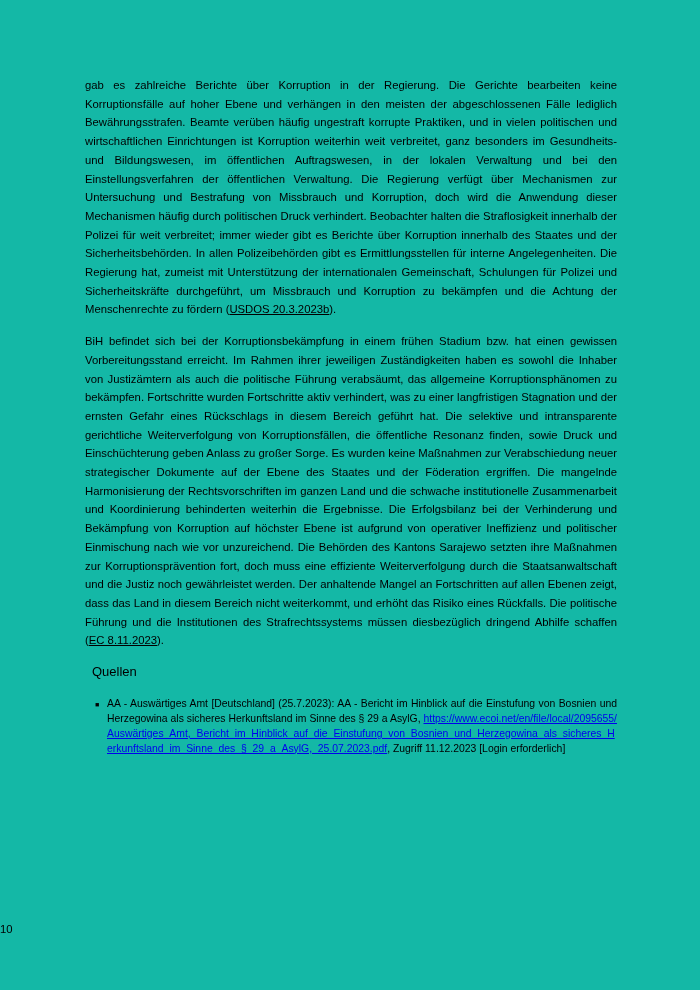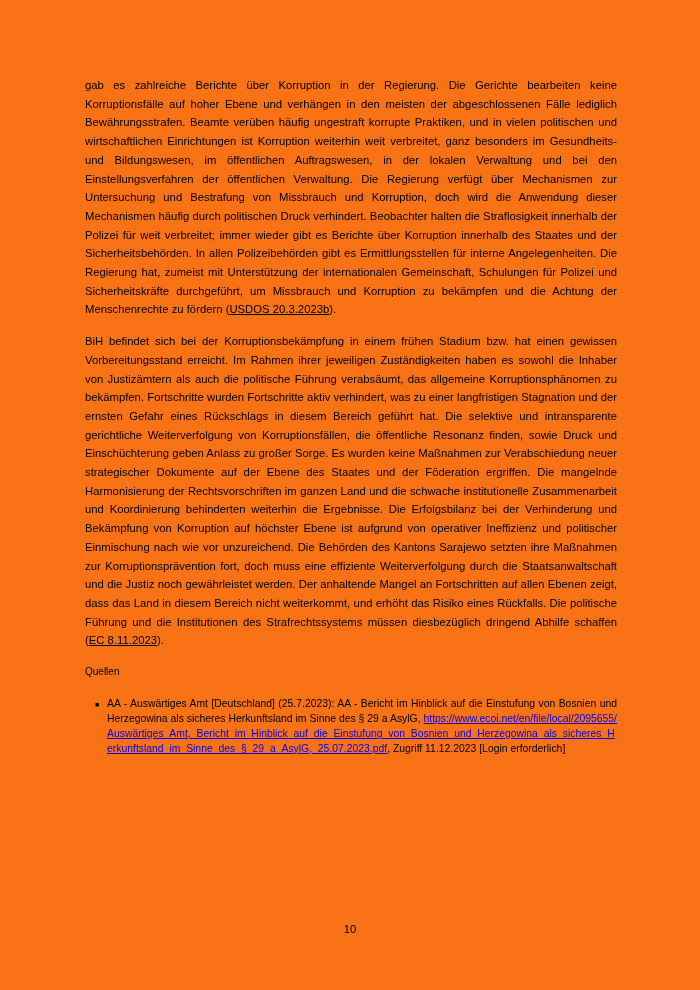--- a/index.html
+++ b/index.html
@@ -4,21 +4,21 @@
 <style>
   html, body {
     margin: 0;
     padding: 0;
     background: #ffffff;
   }
   .page {
     position: relative;
     width: 700px;
     height: 990px;
-    background: #f97316;
+    background: #14b8a6;
     font-family: "Liberation Sans", sans-serif;
     color: #000000;
     overflow: hidden;
   }
   .content {
     position: absolute;
     left: 85px;
     top: 76px;
     width: 532px;
   }
@@ -29,23 +29,23 @@
     margin: 0 0 13px 0;
     hyphens: auto;
     -webkit-hyphens: auto;
   }
   .cite {
     color: inherit;
     text-decoration: underline;
     cursor: pointer;
   }
   .sources-heading {
-    font-size: 10px;
+    font-size: 13px;
     line-height: 18.7px;
-    margin: 6px 0 14px 0;
+    margin: 6px 0 14px 7px;
   }
   .source-item {
     display: flex;
     align-items: flex-start;
     margin-left: 10px;
     font-size: 10.4px;
     line-height: 15px;
     text-align: justify;
     justify-content: flex-end;
   }
@@ -63,21 +63,20 @@
     color: #0000EE;
     text-decoration: underline;
     word-break: break-all;
     cursor: pointer;
   }
   .page-number {
     position: absolute;
     left: 0;
     right: 0;
     top: 923px;
-    text-align: center;
     font-size: 11.3px;
   }
 </style>
 </head>
 <body>
 
 <div class="page">
   <main class="content">
 
     <p class="body"><span>gab es zahlreiche Berichte über Korruption in der Regierung. Die Gerichte bearbeiten keine Korruptionsfälle auf hoher Ebene und verhängen in den meisten der abgeschlossenen Fälle lediglich Bewährungsstrafen. Beamte verüben häufig ungestraft korrupte Praktiken, und in vielen politischen und wirtschaftlichen Einrichtungen ist Korruption weiterhin weit verbreitet, ganz besonders im Gesundheits- und Bildungswesen, im öffentlichen Auftragswesen, in der lokalen Verwaltung und bei den Einstellungsverfahren der öffentlichen Verwaltung. Die Regierung verfügt über Mechanismen zur Untersuchung und Bestrafung von Missbrauch und Korruption, doch wird die Anwendung dieser Mechanismen häufig durch politischen Druck verhindert. Beobachter halten die Straflosigkeit innerhalb der Polizei für weit verbreitet; immer wieder gibt es Berichte über Korruption innerhalb des Staates und der Sicherheitsbehörden. In allen Polizeibehörden gibt es Ermittlungsstellen für interne Angelegenheiten. Die Regierung hat, zumeist mit Unterstützung der internationalen Gemeinschaft, Schulungen für Polizei und Sicherheitskräfte durchgeführt, um Missbrauch und Korruption zu bekämpfen und die Achtung der Menschenrechte zu fördern (</span><span class="cite">USDOS 20.3.2023b</span><span>).</span></p>

